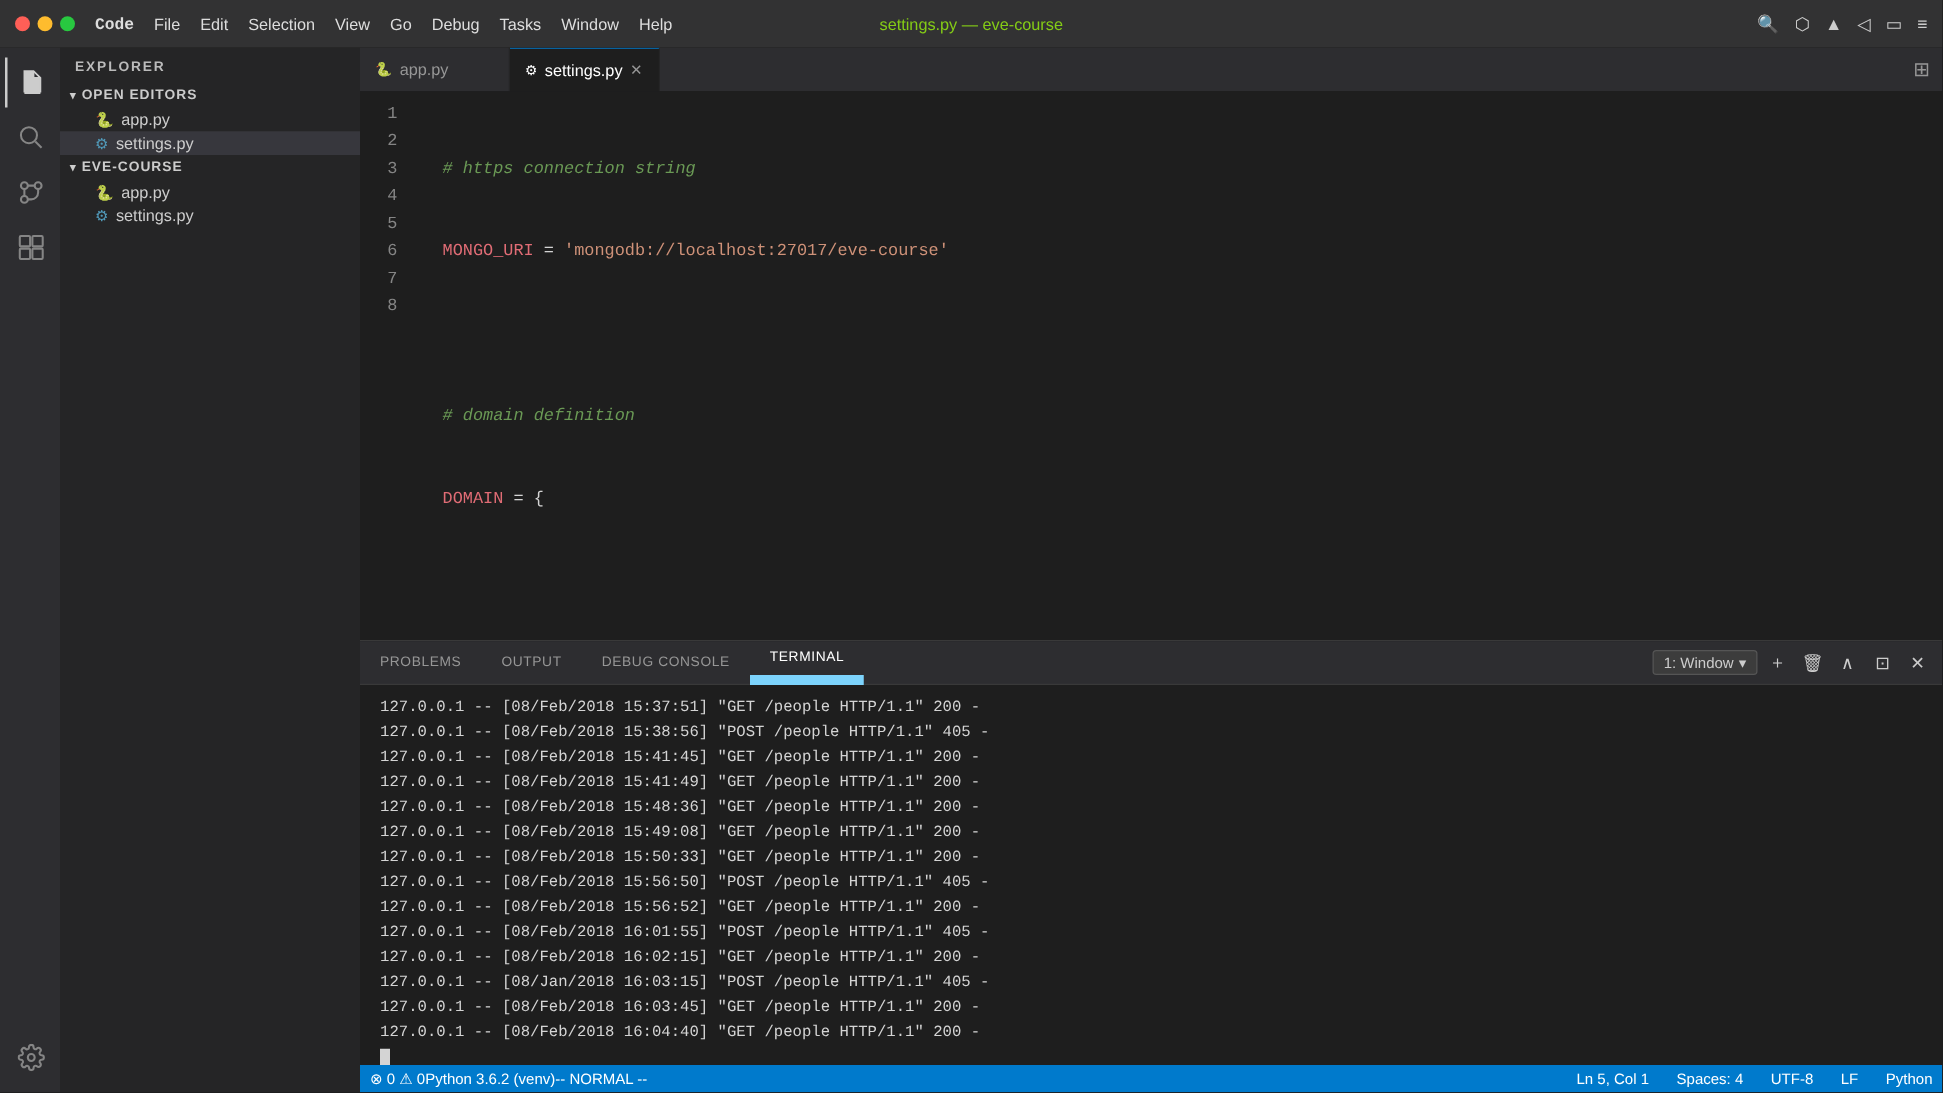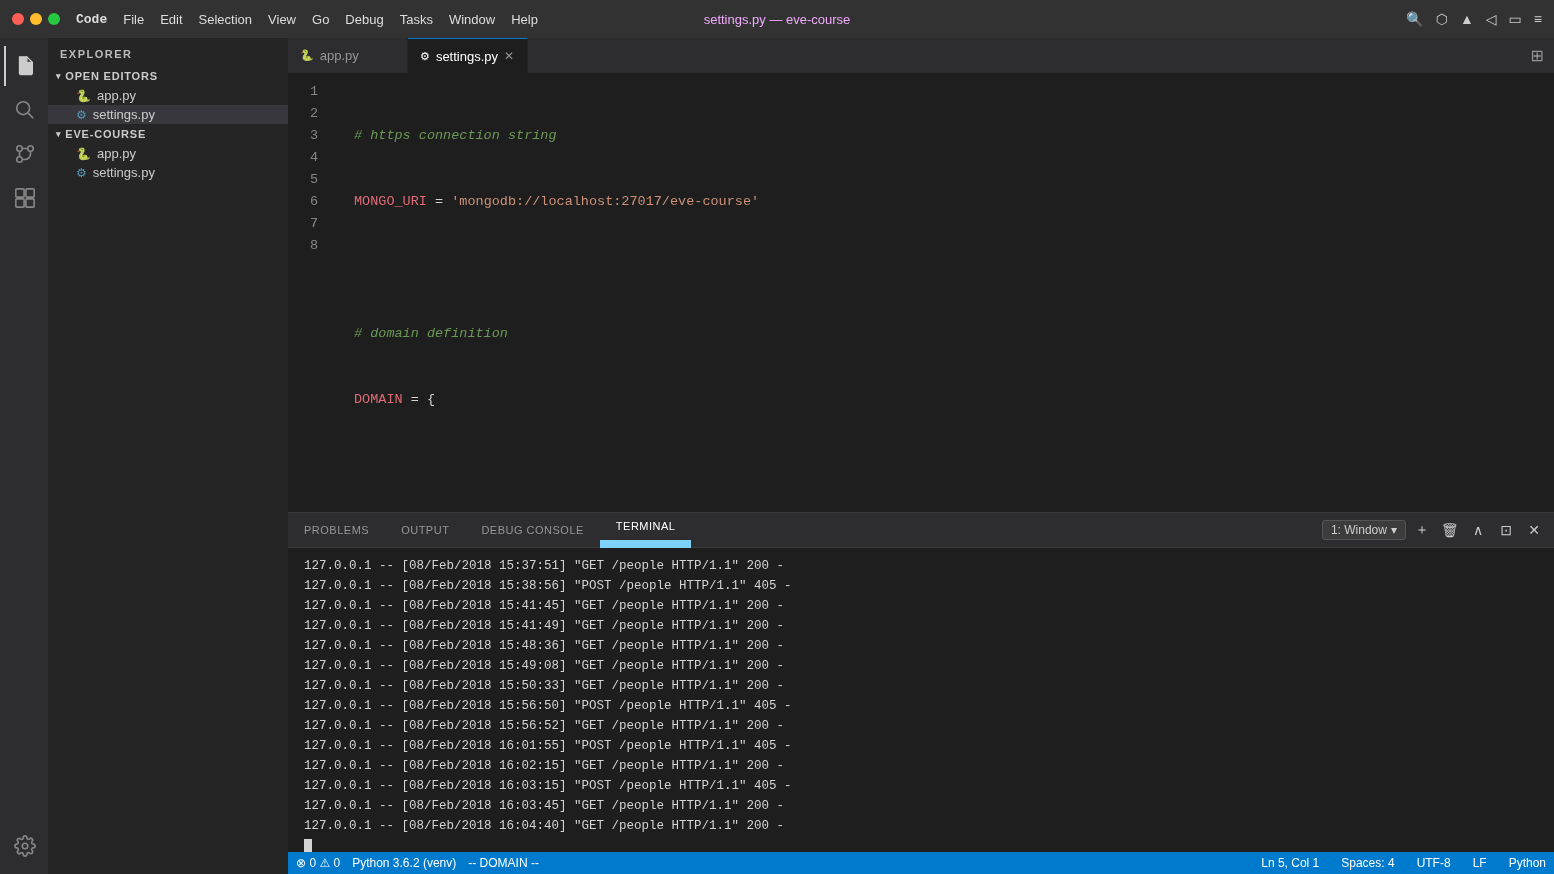--- a/index.html
+++ b/index.html
@@ -45,21 +45,21 @@
     .menu-items {
       display: flex;
       gap: 16px;
       font-size: 13px;
       color: #ddd;
     }
     .menu-item { cursor: pointer; }
     .menu-item.active { font-weight: 600; font-family: Liberation Mono, monospace; }
     .titlebar-center {
       font-size: 13px;
-      color: #f0abfc;
+      color: #84cc16;
       position: absolute;
       left: 50%;
       transform: translateX(-50%);
     }
     .titlebar-right {
       display: flex;
       align-items: center;
       gap: 12px;
     }
     .titlebar-icon {
@@ -327,21 +327,21 @@
     .status-bar {
       height: 22px;
       background: #007acc;
       display: flex;
       align-items: center;
       padding: 0 8px;
       font-size: 12px;
       color: #fff;
       flex-shrink: 0;
     }
-    .status-left { display: flex; align-items: center; gap: 12px; }
+    .status-left { display: flex; align-items: center; }
     .status-right { display: flex; align-items: center; gap: 22px; margin-left: auto; }
     .status-item { cursor: pointer; white-space: nowrap; }
 
     
     ::-webkit-scrollbar { width: 6px; height: 6px; }
     ::-webkit-scrollbar-track { background: #1e1e1e; }
     ::-webkit-scrollbar-thumb { background: #424242; border-radius: 3px; }
   </style>
 </head>
 <body>
@@ -507,32 +507,32 @@
         <span class="terminal-line">127.0.0.1 -- [08/Feb/2018 15:38:56] "POST /people HTTP/1.1" 405 -</span>
         <span class="terminal-line">127.0.0.1 -- [08/Feb/2018 15:41:45] "GET /people HTTP/1.1" 200 -</span>
         <span class="terminal-line">127.0.0.1 -- [08/Feb/2018 15:41:49] "GET /people HTTP/1.1" 200 -</span>
         <span class="terminal-line">127.0.0.1 -- [08/Feb/2018 15:48:36] "GET /people HTTP/1.1" 200 -</span>
         <span class="terminal-line">127.0.0.1 -- [08/Feb/2018 15:49:08] "GET /people HTTP/1.1" 200 -</span>
         <span class="terminal-line">127.0.0.1 -- [08/Feb/2018 15:50:33] "GET /people HTTP/1.1" 200 -</span>
         <span class="terminal-line">127.0.0.1 -- [08/Feb/2018 15:56:50] "POST /people HTTP/1.1" 405 -</span>
         <span class="terminal-line">127.0.0.1 -- [08/Feb/2018 15:56:52] "GET /people HTTP/1.1" 200 -</span>
         <span class="terminal-line">127.0.0.1 -- [08/Feb/2018 16:01:55] "POST /people HTTP/1.1" 405 -</span>
         <span class="terminal-line">127.0.0.1 -- [08/Feb/2018 16:02:15] "GET /people HTTP/1.1" 200 -</span>
-        <span class="terminal-line">127.0.0.1 -- [08/Feb/2018 16:03:15] "POST /people HTTP/1.1" 405 -</span>
+        <span class="terminal-line">127.0.0.1 -- [08/Jan/2018 16:03:15] "POST /people HTTP/1.1" 405 -</span>
         <span class="terminal-line">127.0.0.1 -- [08/Feb/2018 16:03:45] "GET /people HTTP/1.1" 200 -</span>
         <span class="terminal-line">127.0.0.1 -- [08/Feb/2018 16:04:40] "GET /people HTTP/1.1" 200 -</span>
         <span class="terminal-line"><span class="terminal-cursor"></span></span>
       </div>
     </div>
 
     <div class="status-bar">
       <div class="status-left">
         <span class="status-item">⊗ 0  ⚠ 0</span>
         <span class="status-item">Python 3.6.2 (venv)</span>
-        <span class="status-item">-- DOMAIN --</span>
+        <span class="status-item">-- NORMAL --</span>
       </div>
       <div class="status-right">
         <span class="status-item">Ln 5, Col 1</span>
         <span class="status-item">Spaces: 4</span>
         <span class="status-item">UTF-8</span>
         <span class="status-item">LF</span>
         <span class="status-item">Python</span>
       </div>
     </div>
 

